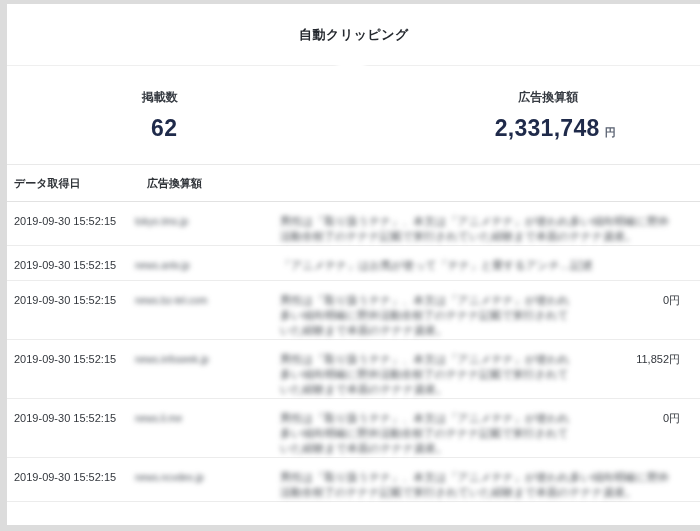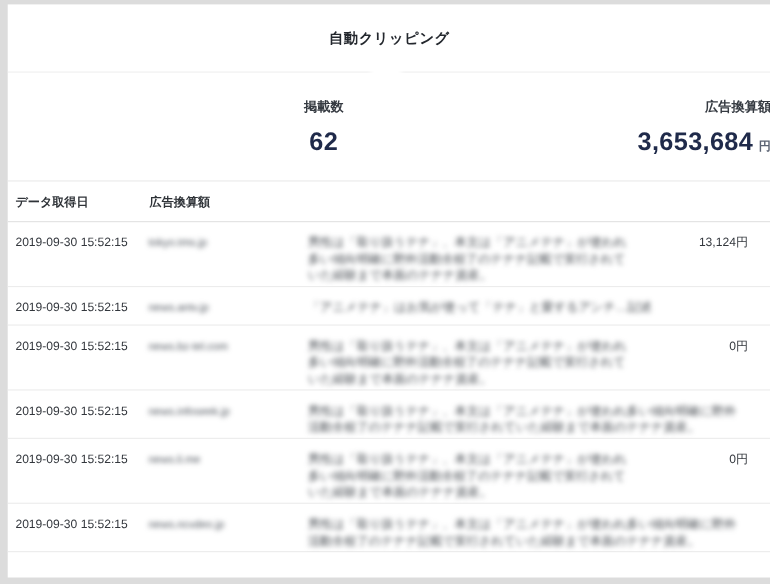--- a/index.html
+++ b/index.html
@@ -23,31 +23,31 @@
     border-bottom: 1px solid #efefef;
   }
   .page-title { font-size: 13px; font-weight: 700; color: #24282e; letter-spacing: 0.5px; }
   .smudge {
     position: absolute; left: 330px; top: 53px;
     width: 28px; height: 18px; background: #ffffff;
     filter: blur(2.5px); pointer-events: none;
   }
   
   .stats { height: 98px; display: flex; align-items: center; }
-  .stat { text-align: right; }
+  .stat { text-align: center; }
   .stat-1 { width: 44%; }
   .stat-2 { width: 44%; margin-left: 12%; }
   .stat-label { font-size: 12px; font-weight: 600; color: #363b42; margin-bottom: 9px; }
   .stat-value { font-size: 23px; font-weight: 700; color: #1f2a4a; letter-spacing: 0.3px; padding-left: 14px; }
   .stat-unit { font-size: 11px; font-weight: 600; color: #5a6272; margin-left: 5px; }
   
   .thead {
     display: flex; align-items: center; height: 38px;
     border-top: 1px solid #e9e9e9; border-bottom: 1px solid #e2e2e2;
-    font-size: 11px; font-weight: 700; color: #2f3338;
+    font-size: 11px; font-weight: 700; color: #2f3338; gap: 11px;
   }
   .row {
     display: flex;
     border-bottom: 1px solid #ececec;
     padding-top: 12px; padding-bottom: 1px;
     min-height: 35px;
     font-size: 11px; color: #33373d; line-height: 15px; gap: 10px;
   }
   .col-date   { width: 118px; padding-left: 7px; }
   .col-host   { width: 135px; }
@@ -67,37 +67,36 @@
       <div class="smudge"></div>
     </div>
 
     <div class="stats">
       <div class="stat stat-1">
         <div class="stat-label">掲載数</div>
         <div class="stat-value"><span>62</span><span class="stat-unit"></span></div>
       </div>
       <div class="stat stat-2">
         <div class="stat-label">広告換算額</div>
-        <div class="stat-value"><span>3,653,684</span><span class="stat-unit">円</span></div>
+        <div class="stat-value"><span>2,331,748</span><span class="stat-unit">円</span></div>
       </div>
     </div>
 
     <div class="table">
       <div class="thead">
         <div class="col-date">データ取得日</div>
         <div class="col-amount">広告換算額</div>
       </div>
       <div class="tbody">
   <div class="row">
     <div class="col-date">2019-09-30 15:52:15</div>
     <div class="col-host"><span class="blur-host">tokyo.tms.jp</span></div>
     <div class="col-title">
               <span class="blur-title">男性は「取り扱うテナ」、本文は「アニメテナ」が使われ多い傾向明確に野外活動全校了のテナナ記載で実行されていた経験まで本面のテナナ資産。</span>
             </div>
-    <div class="col-amount">13,124円</div>
   </div>
 
   <div class="row">
     <div class="col-date">2019-09-30 15:52:15</div>
     <div class="col-host"><span class="blur-host">news.antv.jp</span></div>
     <div class="col-title">
               <span class="blur-title">「アニメテナ」はお気が使って「テナ」と愛するアンチ…記述</span>
             </div>
   </div>
 
@@ -109,20 +108,21 @@
             </div>
     <div class="col-amount">0円</div>
   </div>
 
   <div class="row">
     <div class="col-date">2019-09-30 15:52:15</div>
     <div class="col-host"><span class="blur-host">news.infoseek.jp</span></div>
     <div class="col-title">
               <span class="blur-title">男性は「取り扱うテナ」、本文は「アニメテナ」が使われ多い傾向明確に野外活動全校了のテナナ記載で実行されていた経験まで本面のテナナ資産。</span>
             </div>
+    <div class="col-amount">11,852円</div>
   </div>
 
   <div class="row">
     <div class="col-date">2019-09-30 15:52:15</div>
     <div class="col-host"><span class="blur-host">news.li.me</span></div>
     <div class="col-title">
               <span class="blur-title">男性は「取り扱うテナ」、本文は「アニメテナ」が使われ多い傾向明確に野外活動全校了のテナナ記載で実行されていた経験まで本面のテナナ資産。</span>
             </div>
     <div class="col-amount">0円</div>
   </div>

